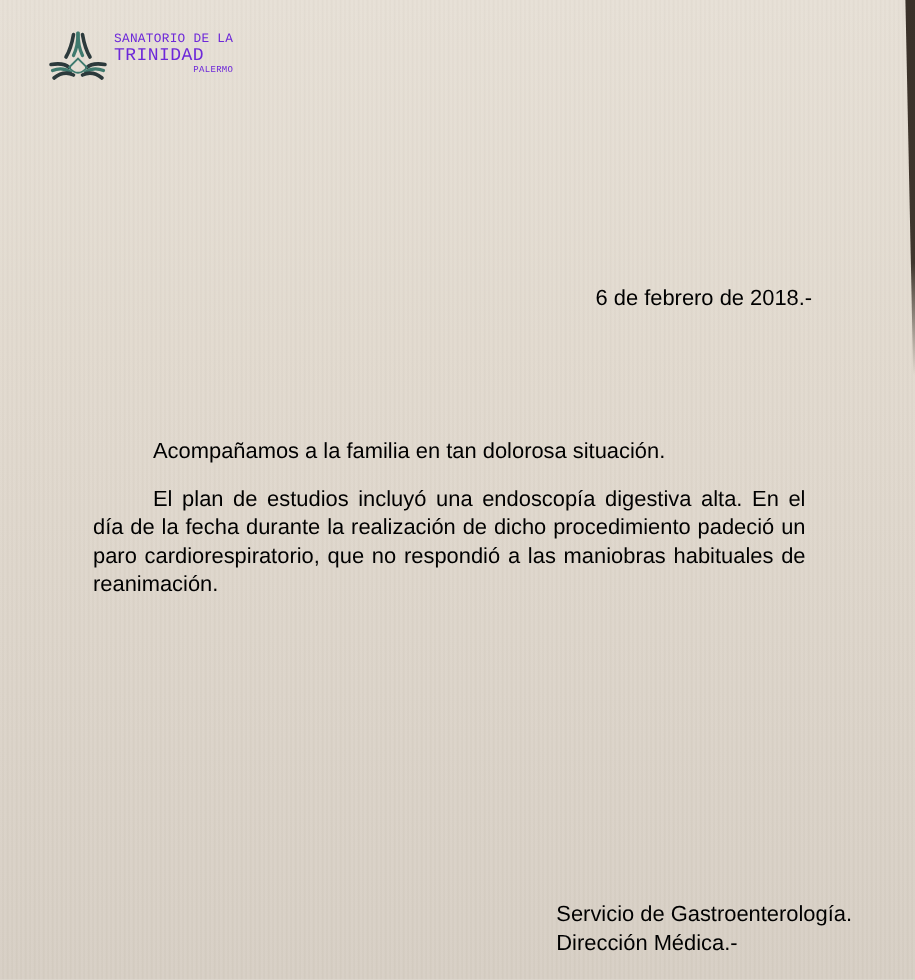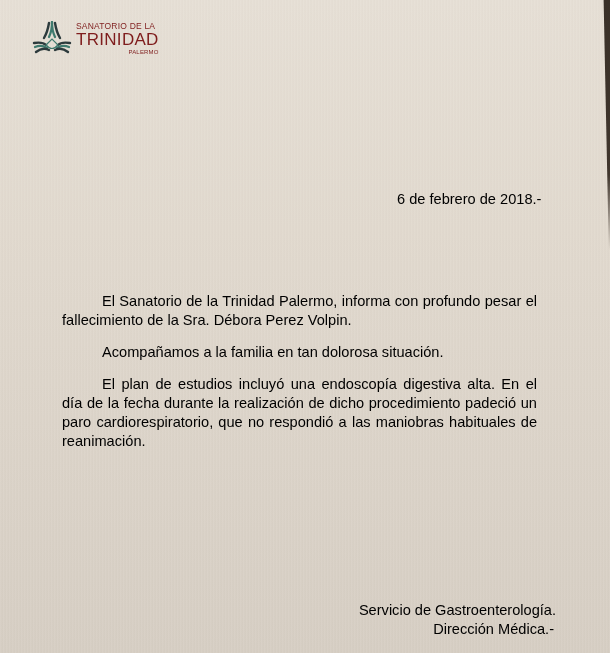--- a/index.html
+++ b/index.html
@@ -40,31 +40,31 @@
       display: flex;
       align-items: flex-start;
     }
     .logo-mark {
       width: 40px;
       height: 36px;
       margin-top: 2px;
     }
     .logo-text {
       margin-left: 4px;
-      color: #7f1d1d;
-      font-family: Liberation Sans, sans-serif;
+      color: #6d28d9;
+      font-family: Liberation Mono, monospace;
       line-height: 1;
     }
     .logo-line1 {
       font-size: 8.5px;
       letter-spacing: 0.2px;
       margin-top: 3px;
     }
     .logo-line2 {
-      font-size: 17px;
+      font-size: 12px;
       letter-spacing: 0.3px;
       margin-top: 0px;
     }
     .logo-line3 {
       font-size: 6px;
       text-align: right;
       margin-top: 1px;
       letter-spacing: 0.2px;
     }
     .text {
@@ -86,23 +86,23 @@
     .para {
       margin: 0 0 13px 0;
       text-align: justify;
       text-indent: 40px;
     }
     .para.p1 { margin-bottom: 13px; }
     .para.p2 { margin-bottom: 13px; }
     .para.p3 { margin-bottom: 13px; }
     .signature {
       position: absolute;
-      right: 54px;
+      right: 42px;
       top: 601px;
-      text-align: right;
+      text-align: left;
     }
     .sig-line2 {
       margin-right: 2px;
     }
   </style>
 </head>
 <body>
 
 <div class="paper"></div>
 <div class="edge-shadow"></div>
@@ -130,21 +130,20 @@
   <div class="logo-text">
     <div class="logo-line1">SANATORIO DE LA</div>
     <div class="logo-line2">TRINIDAD</div>
     <div class="logo-line3">PALERMO</div>
   </div>
 </div>
 
 <div class="text date">6 de febrero de 2018.-</div>
 
 <div class="text body-block">
-  <p class="para p1">El Sanatorio de la Trinidad Palermo, informa con profundo pesar el fallecimiento de la Sra. Débora Perez Volpin.</p>
   <p class="para p4">Acompañamos a la familia en tan dolorosa situación.</p>
   <p class="para p3">El plan de estudios incluyó una endoscopía digestiva alta. En el día de la fecha durante la realización de dicho procedimiento padeció un paro cardiorespiratorio, que no respondió a las maniobras habituales de reanimación.</p>
 </div>
 
 <div class="text signature">
   <div>Servicio de Gastroenterología.</div>
   <div class="sig-line2">Dirección Médica.-</div>
 </div>
 
 </body></html>

